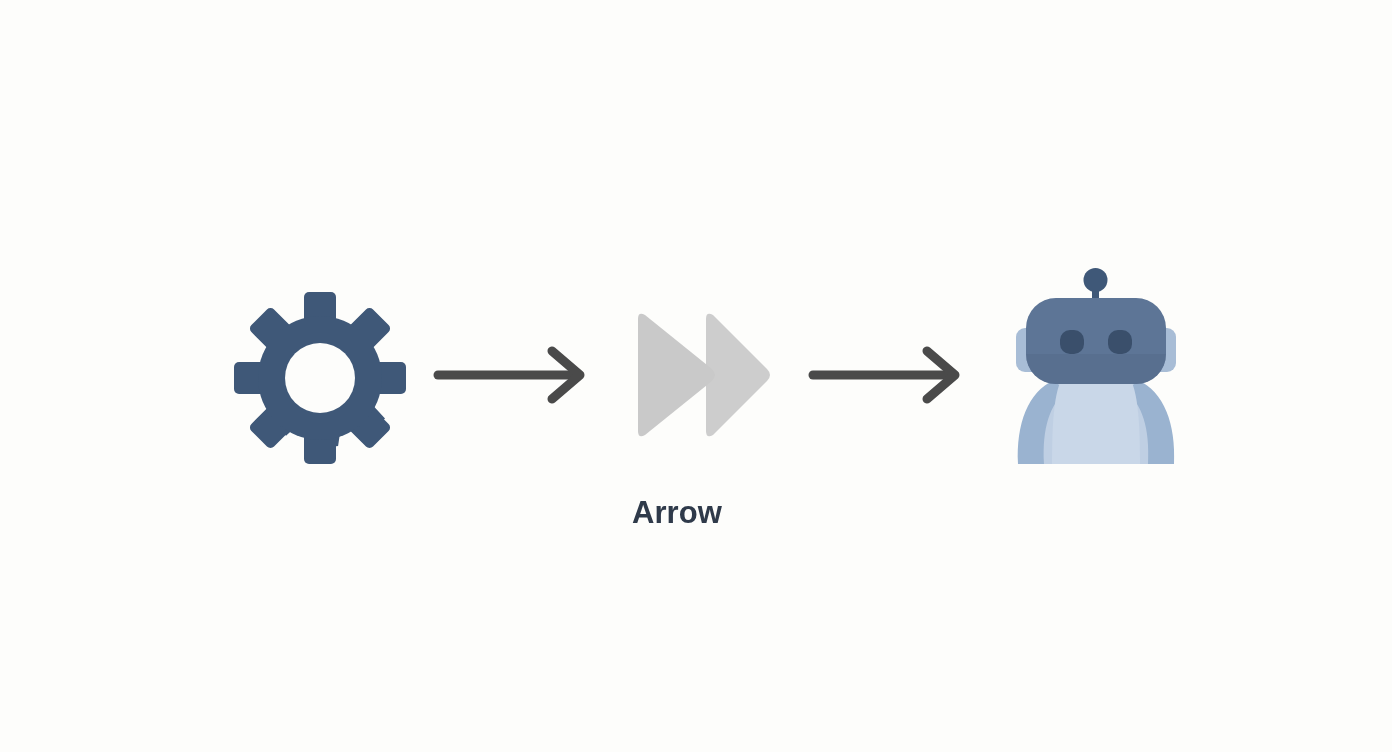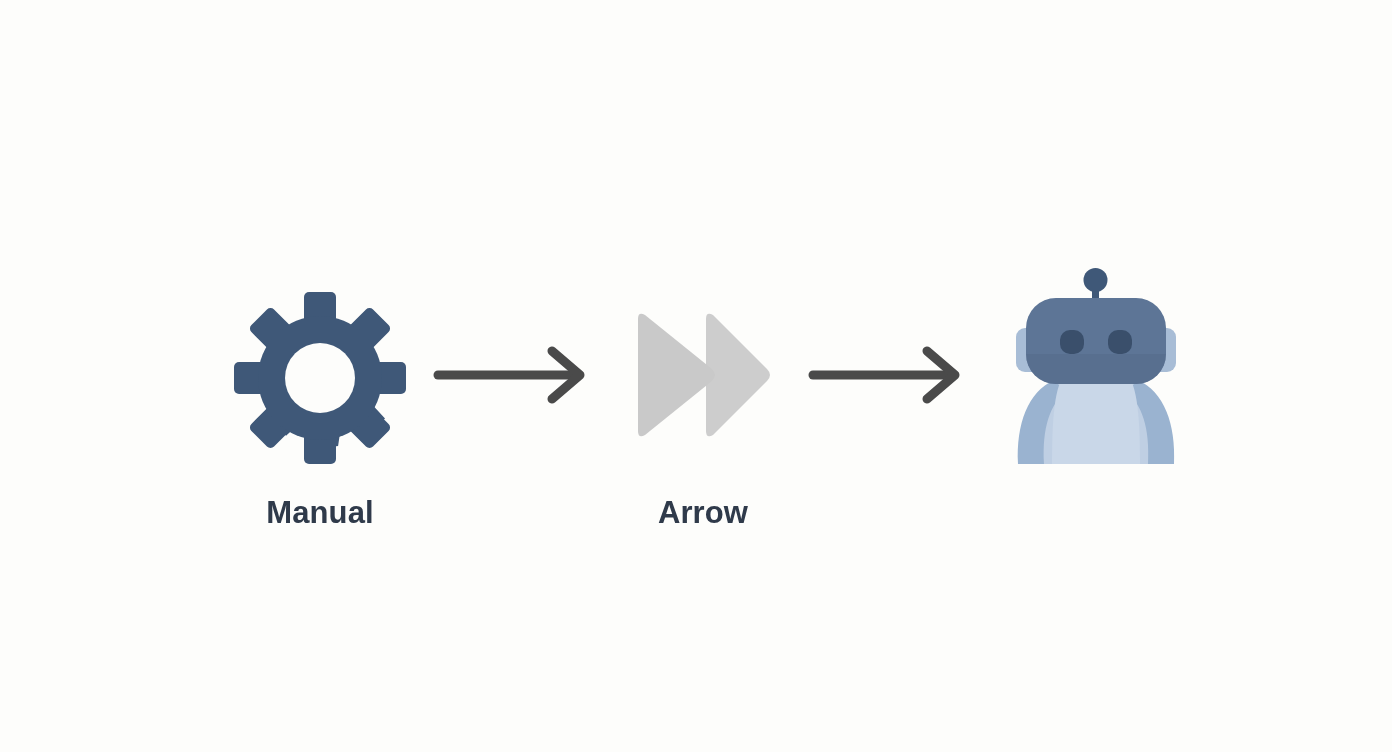--- a/index.html
+++ b/index.html
@@ -63,21 +63,21 @@
   }
   #node-automated .icon-box { width: 240px; height: 195px; }
 
   .label-slot {
     position: absolute;
     top: 497px;
     width: 240px;
     text-align: center;
   }
   #label-manual { left: 200px; }
-  #label-arrow { left: 583px; }
+  #label-arrow { left: 557px; }
   #label-automated { left: 976px; }
 
   
   .connector {
     position: absolute;
     top: 345px;
   }
   #connector-1 { left: 430px; }
   #connector-2 { left: 805px; }
 
@@ -209,22 +209,19 @@
                  A30 30 0 0 0 46 116
                  L126 116
                  A30 30 0 0 0 156 86 Z" fill="#54698a" opacity="0.55"></path>
 
         <rect x="50" y="62" width="24" height="24" rx="10" fill="#3a4f6b"></rect>
         <rect x="98" y="62" width="24" height="24" rx="10" fill="#3a4f6b"></rect>
       </svg>
     </div>
   </div>
 
-  <div class="label-slot" id="label-manual">
-    <span class="node-label">Manual</span>
-  </div>
 
   <div class="label-slot" id="label-arrow">
     <span class="node-label">Arrow</span>
   </div>
 
 
 </div>
 
 </body></html>

